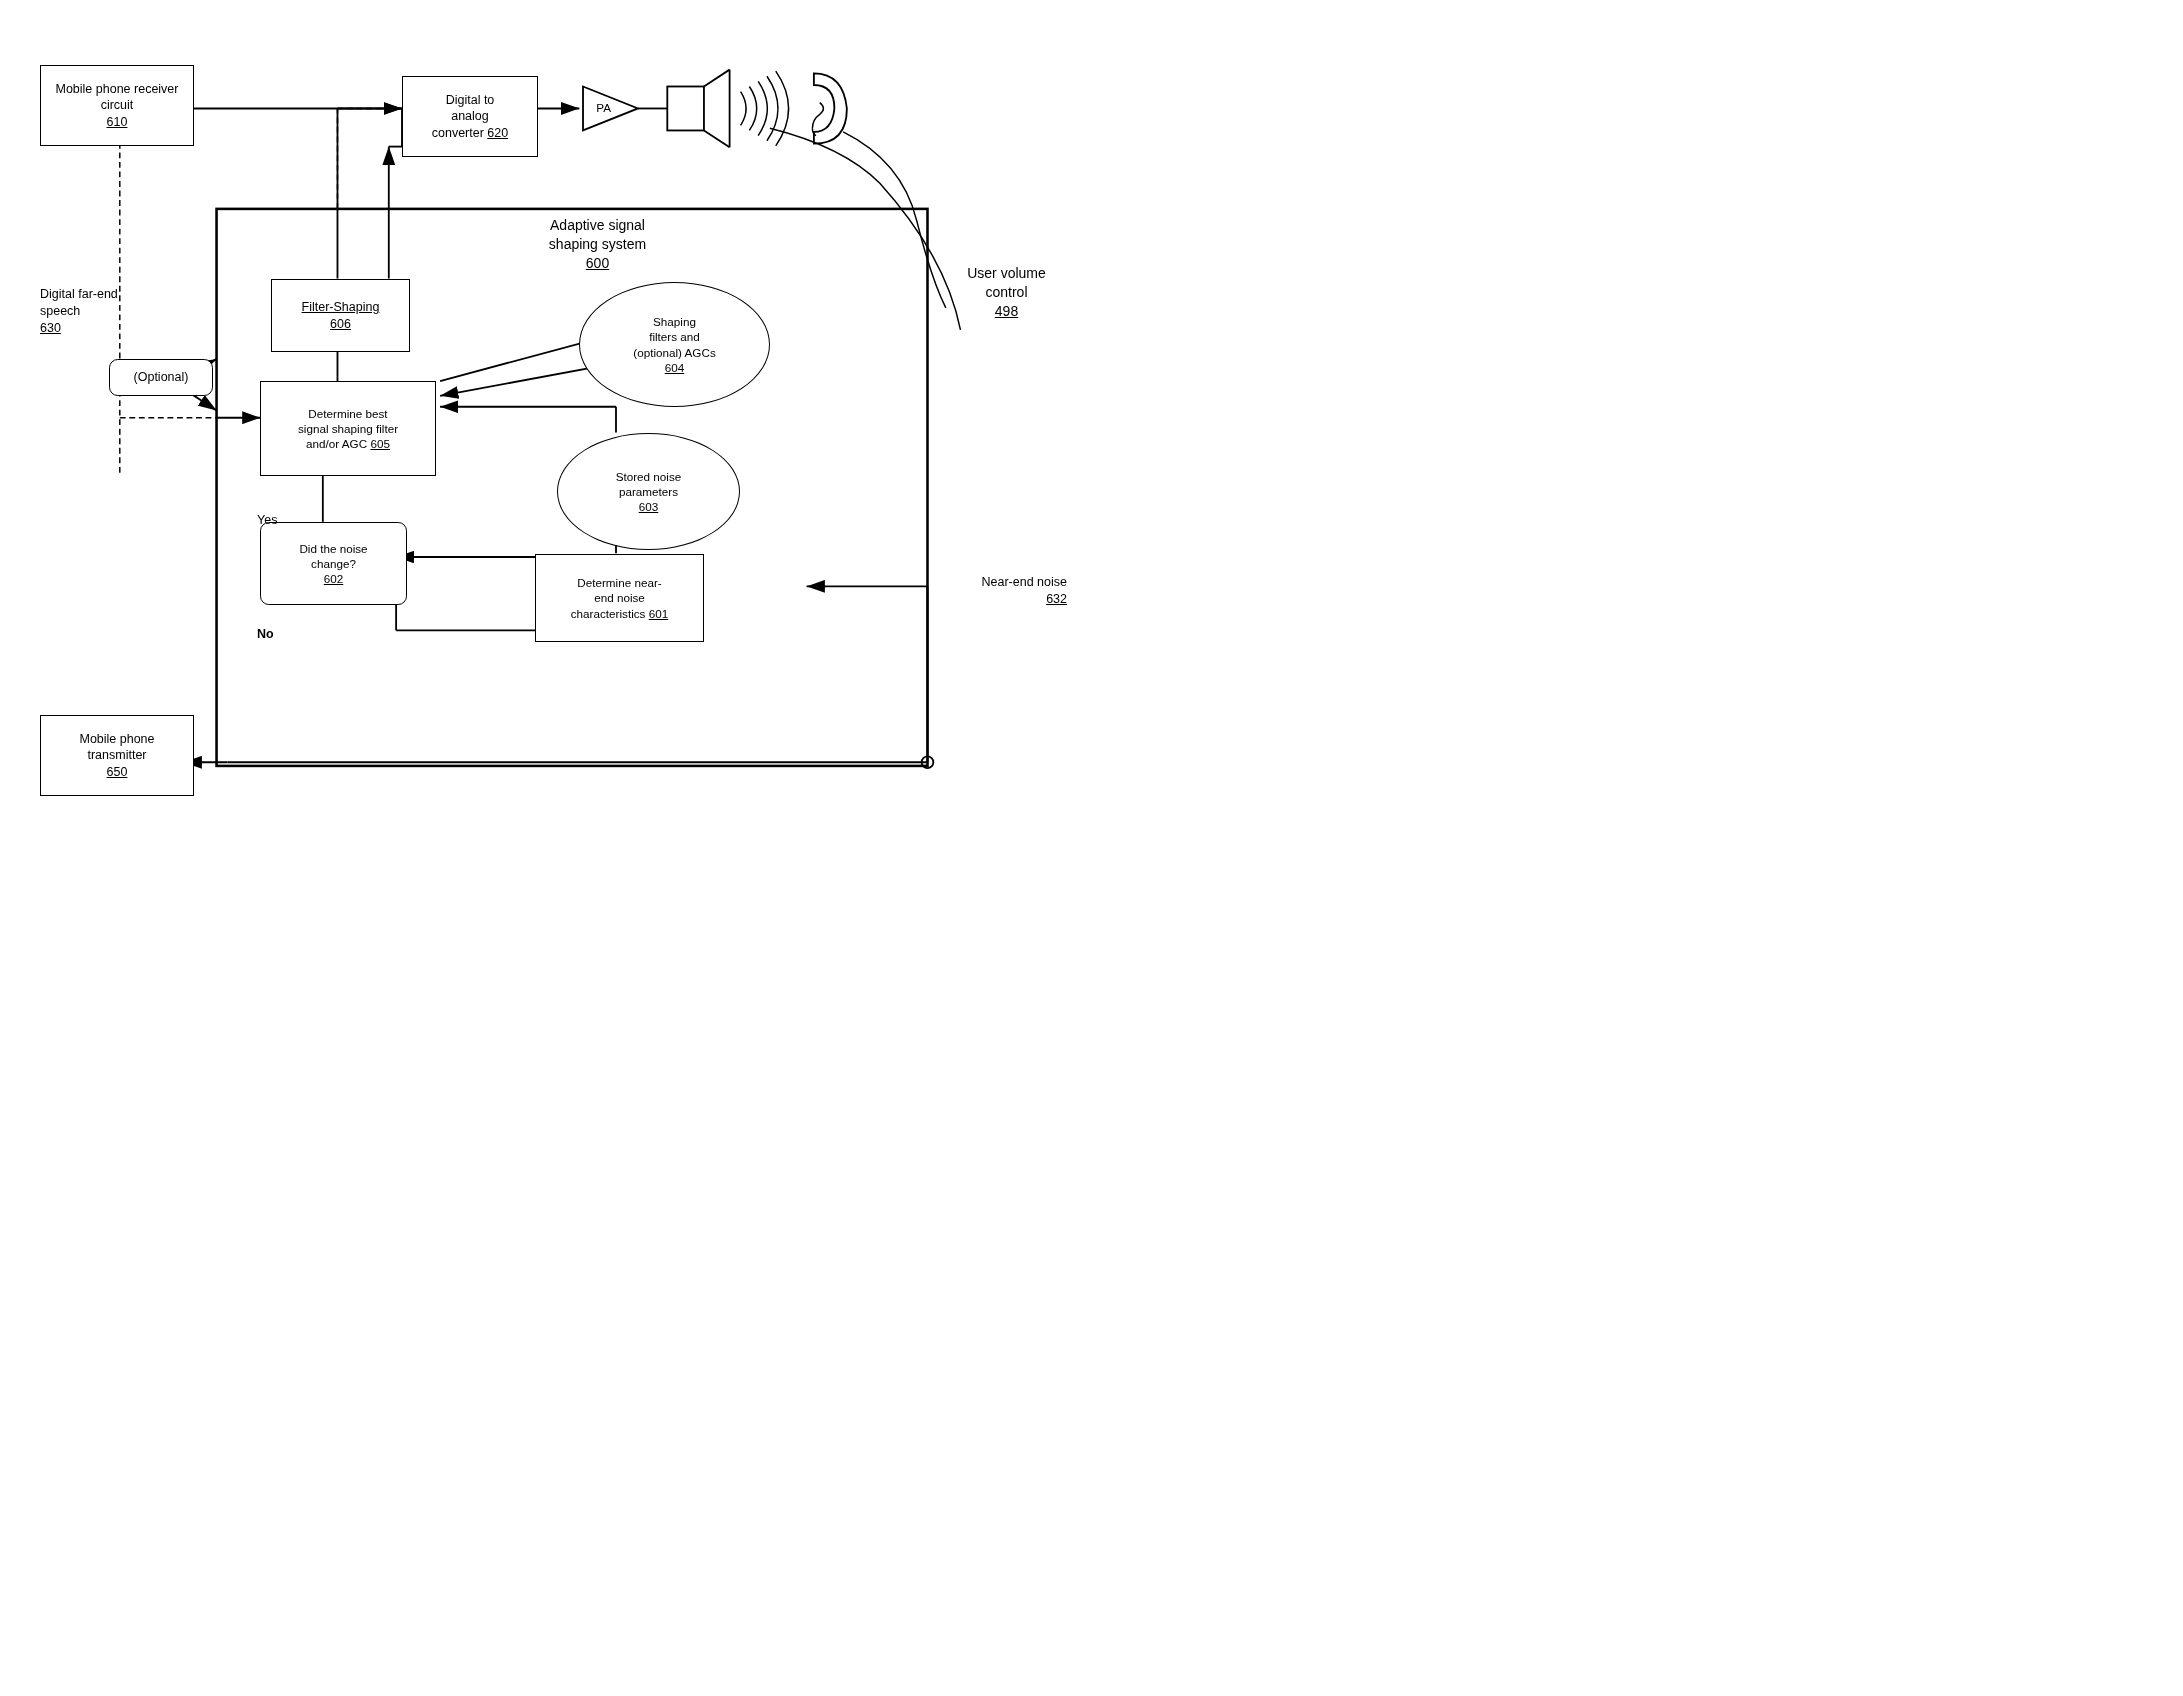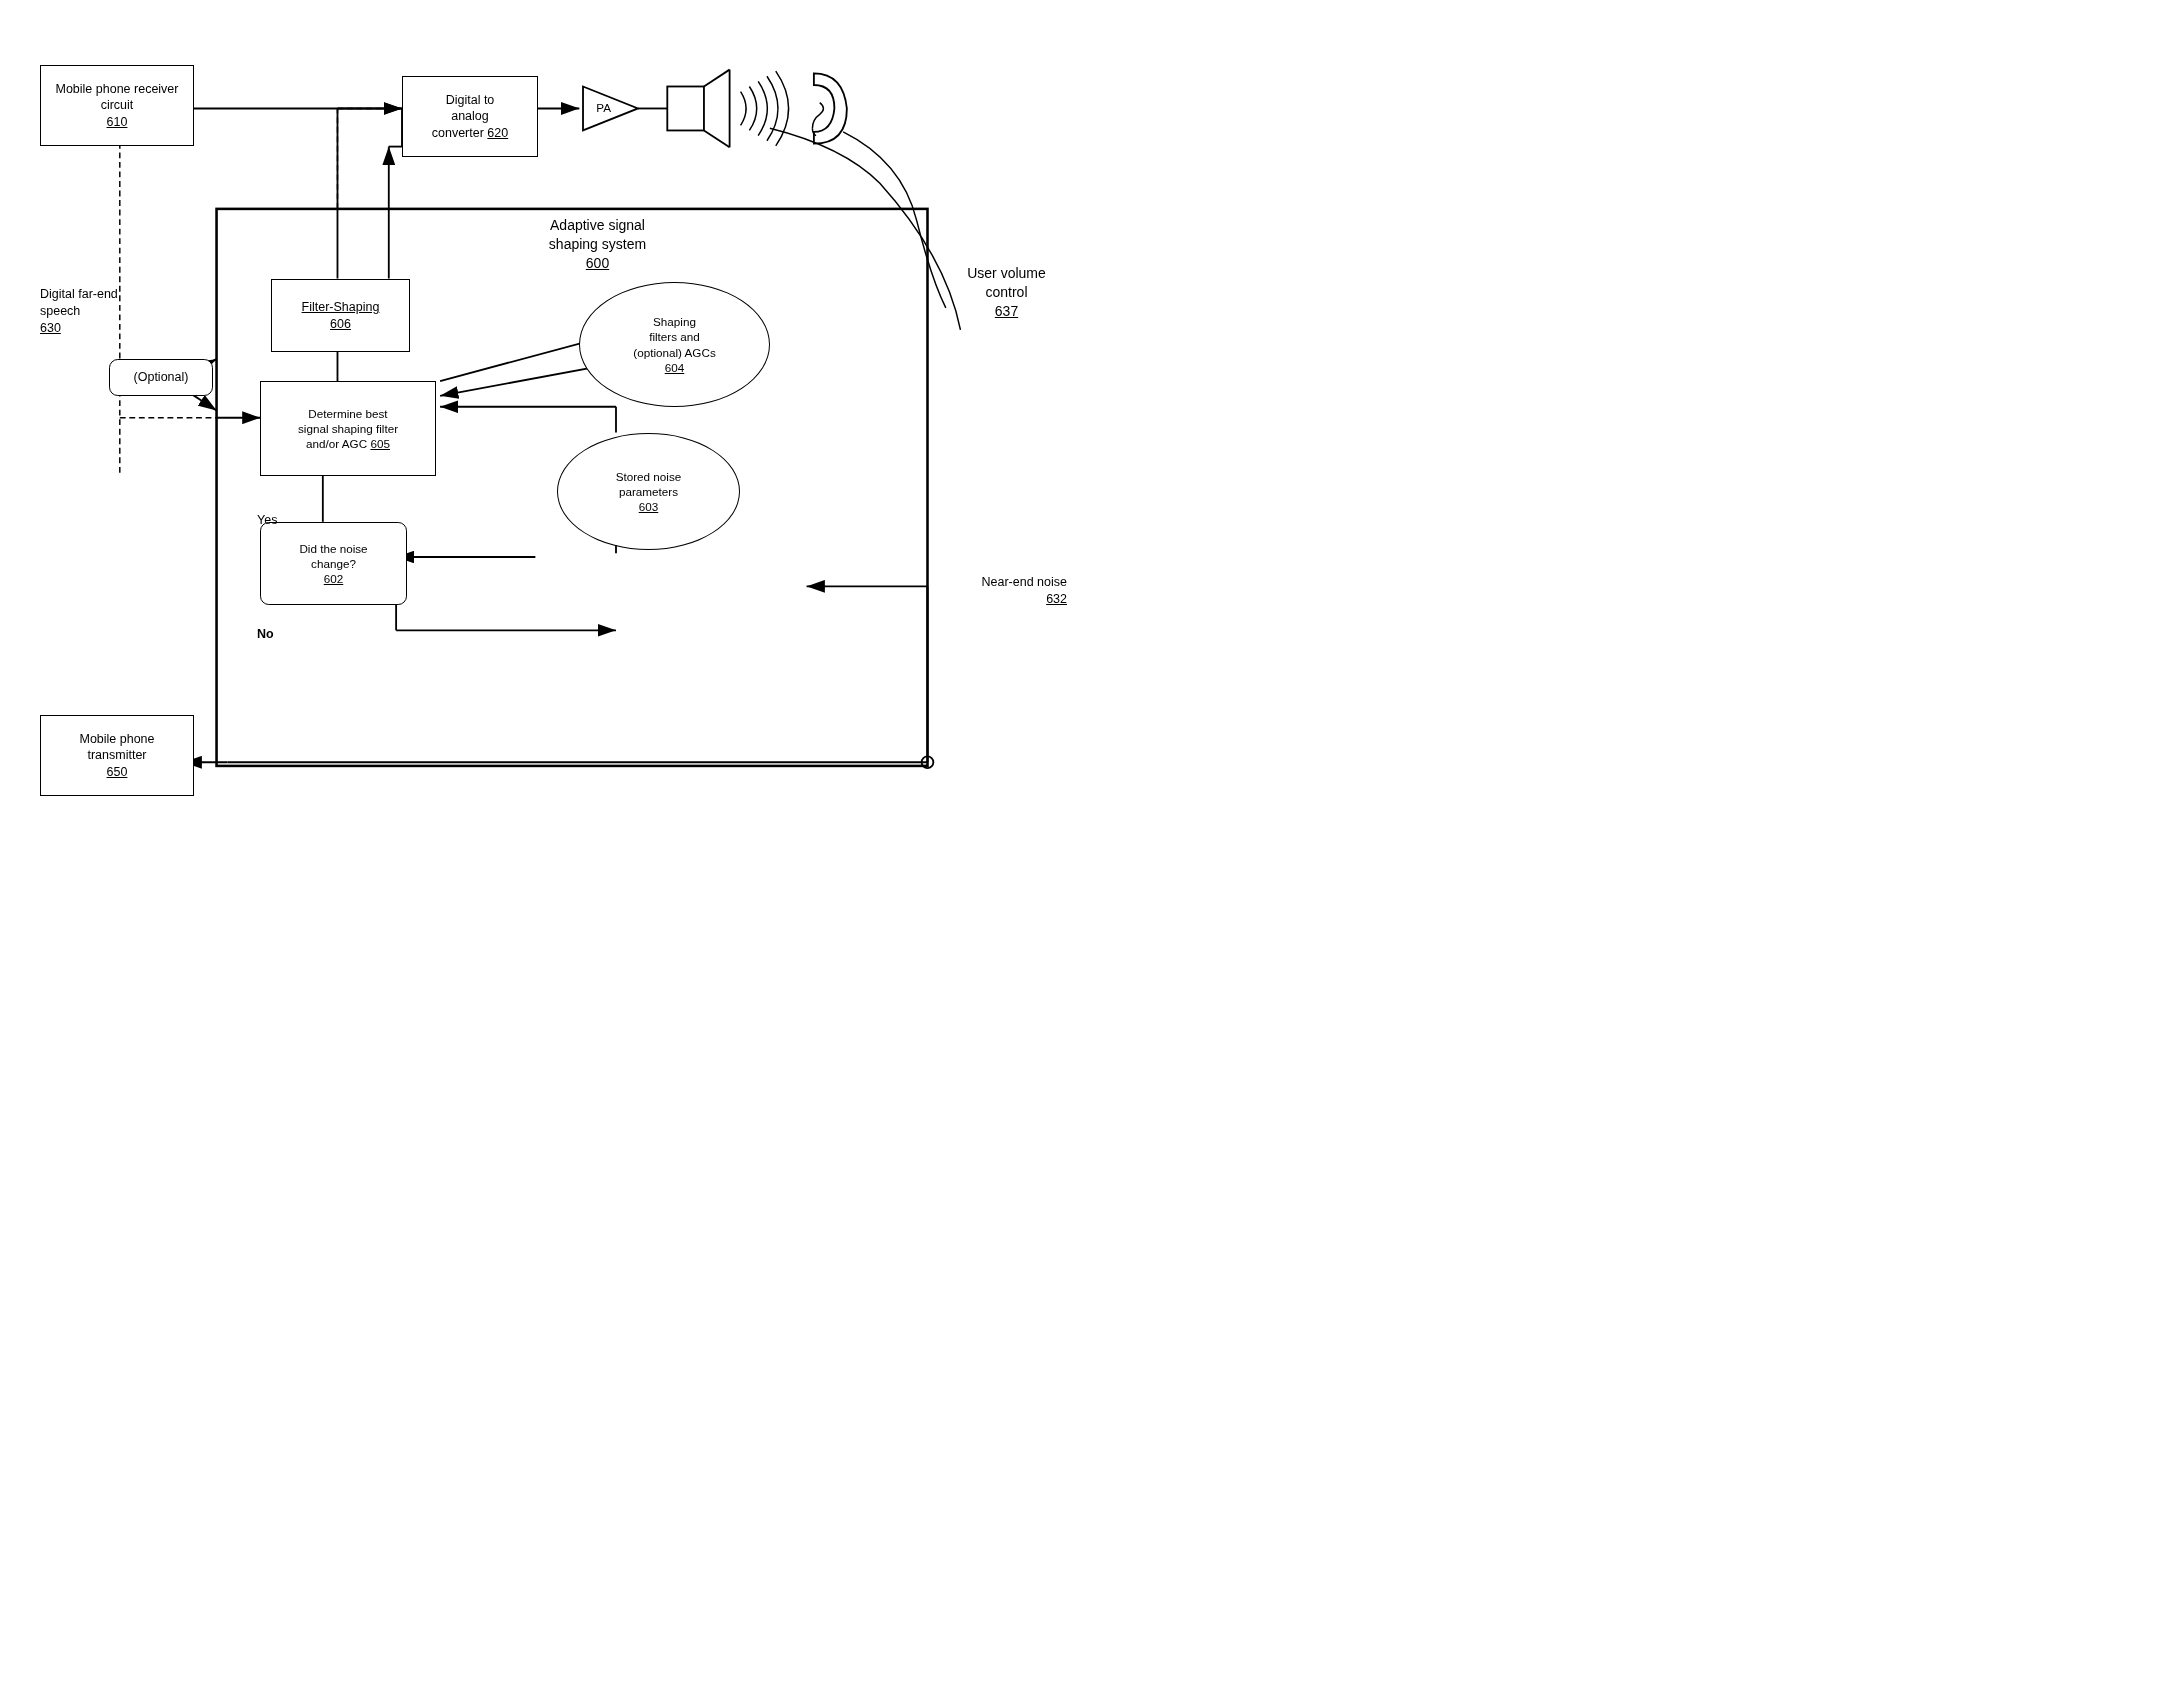--- a/index.html
+++ b/index.html
@@ -213,20 +213,25 @@
     </div>
   </div>
 
   <div class="box box-rounded" style="left:260px; top:522px; width:147px; height:83px; font-size:11.7px;">
     <div>
       <span>Did the noise<br>change?</span><br>
       <u>602</u>
     </div>
   </div>
 
+  <div class="box" style="left:535px; top:554px; width:169px; height:88px; font-size:11.7px;">
+    <div>
+      <span>Determine near-<br>end noise<br>characteristics</span> <u>601</u>
+    </div>
+  </div>
 
   <div class="box box-rounded" style="left:109px; top:359px; width:104px; height:37px; font-size:12.5px;">
     <span>(Optional)</span>
   </div>
 
   <div class="box" style="left:40px; top:715px; width:154px; height:81px; font-size:12.5px;">
     <div>
       <span>Mobile phone<br>transmitter</span><br>
       <u>650</u>
     </div>
@@ -237,21 +242,21 @@
     <u>630</u>
   </div>
 
   <div class="label" style="left:942px; top:574px; width:125px; font-size:12.5px; text-align:right;">
     <span>Near-end noise</span><br>
     <u>632</u>
   </div>
 
   <div class="label" style="left:946px; top:264px; width:121px; font-size:14px; text-align:center;">
     <span>User volume<br>control</span><br>
-    <u>637</u>
+    <u>498</u>
   </div>
 
   <div class="yes-no" style="left:257px; top:513px; font-size:12.5px;">
     <span>Yes</span>
   </div>
 
   <div class="yes-no" style="left:257px; top:627px; font-size:12.5px;font-weight:bold;">
     <span>No</span>
   </div>
 

